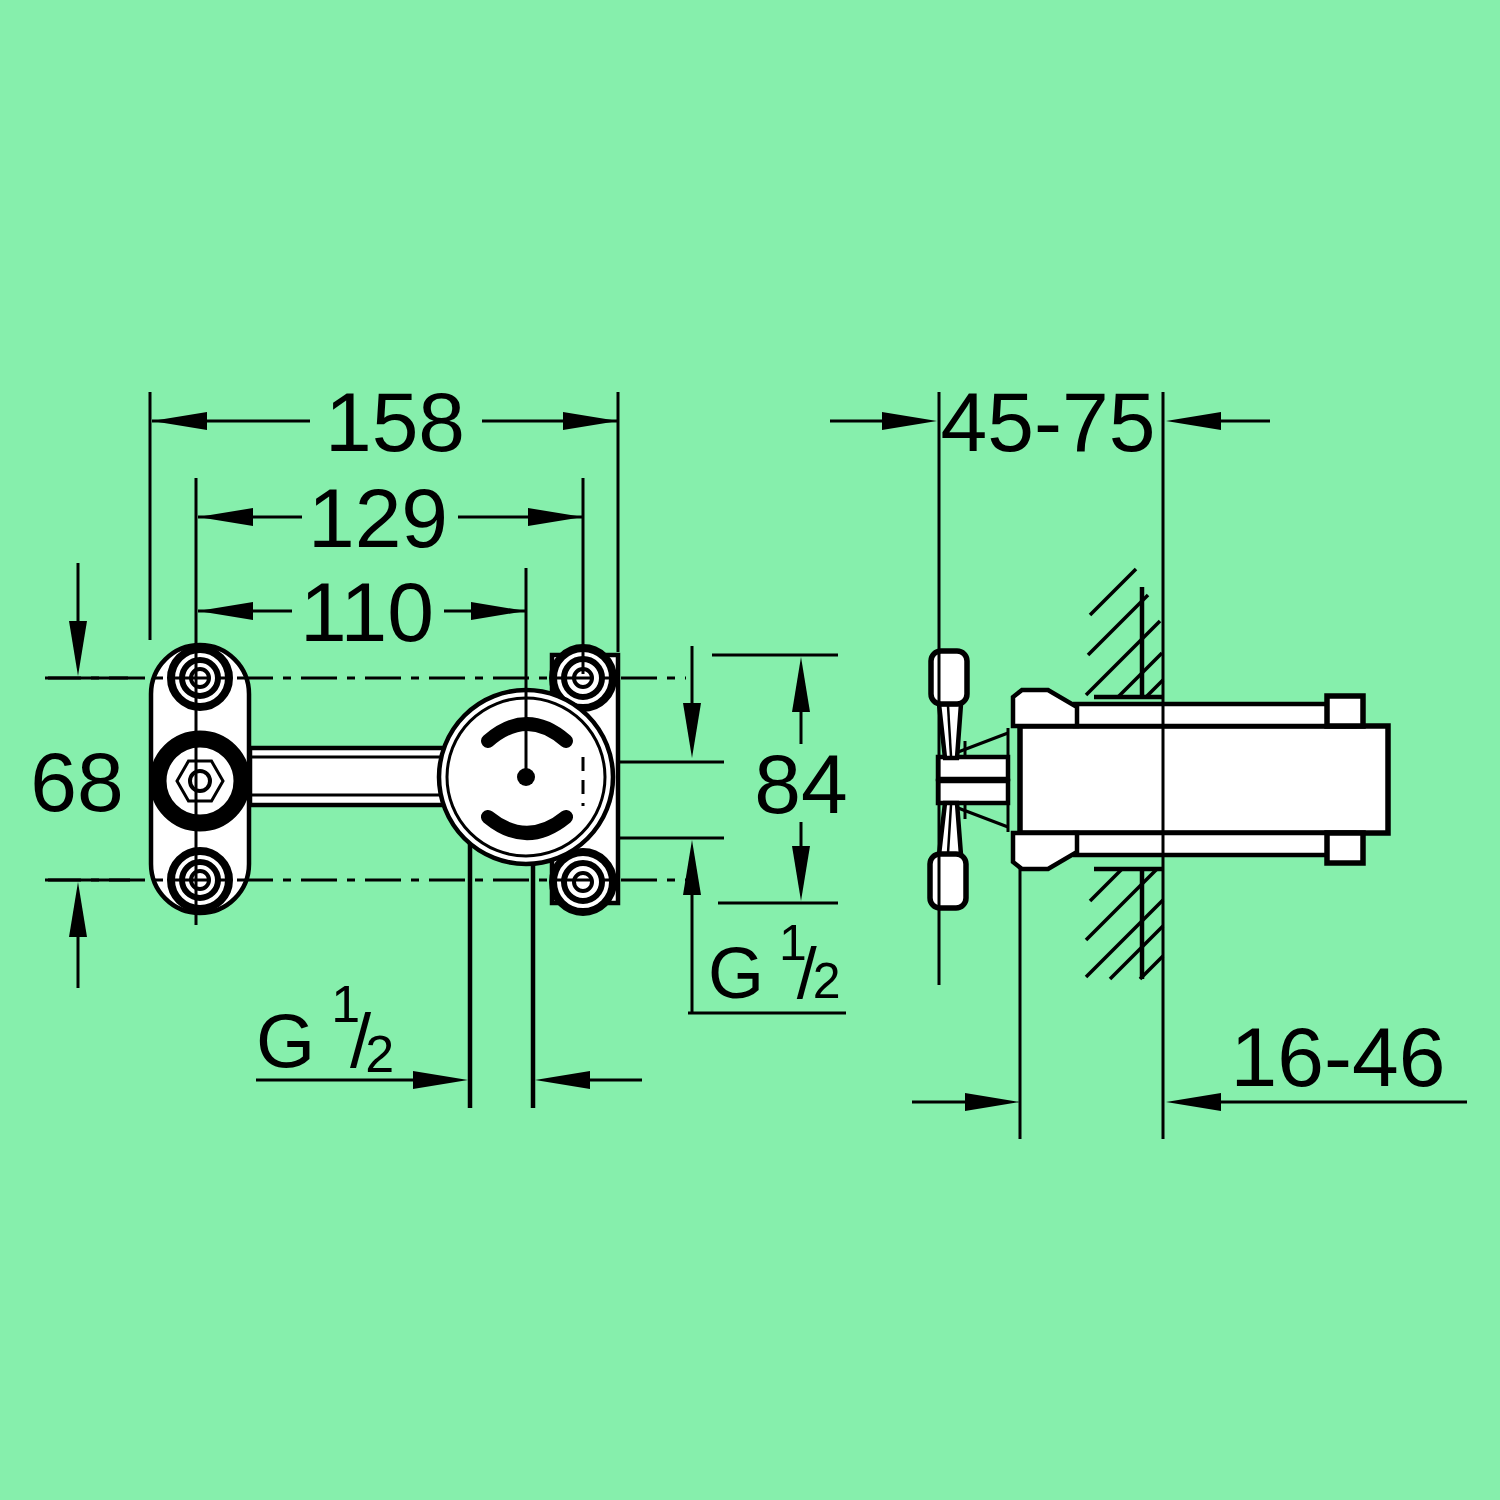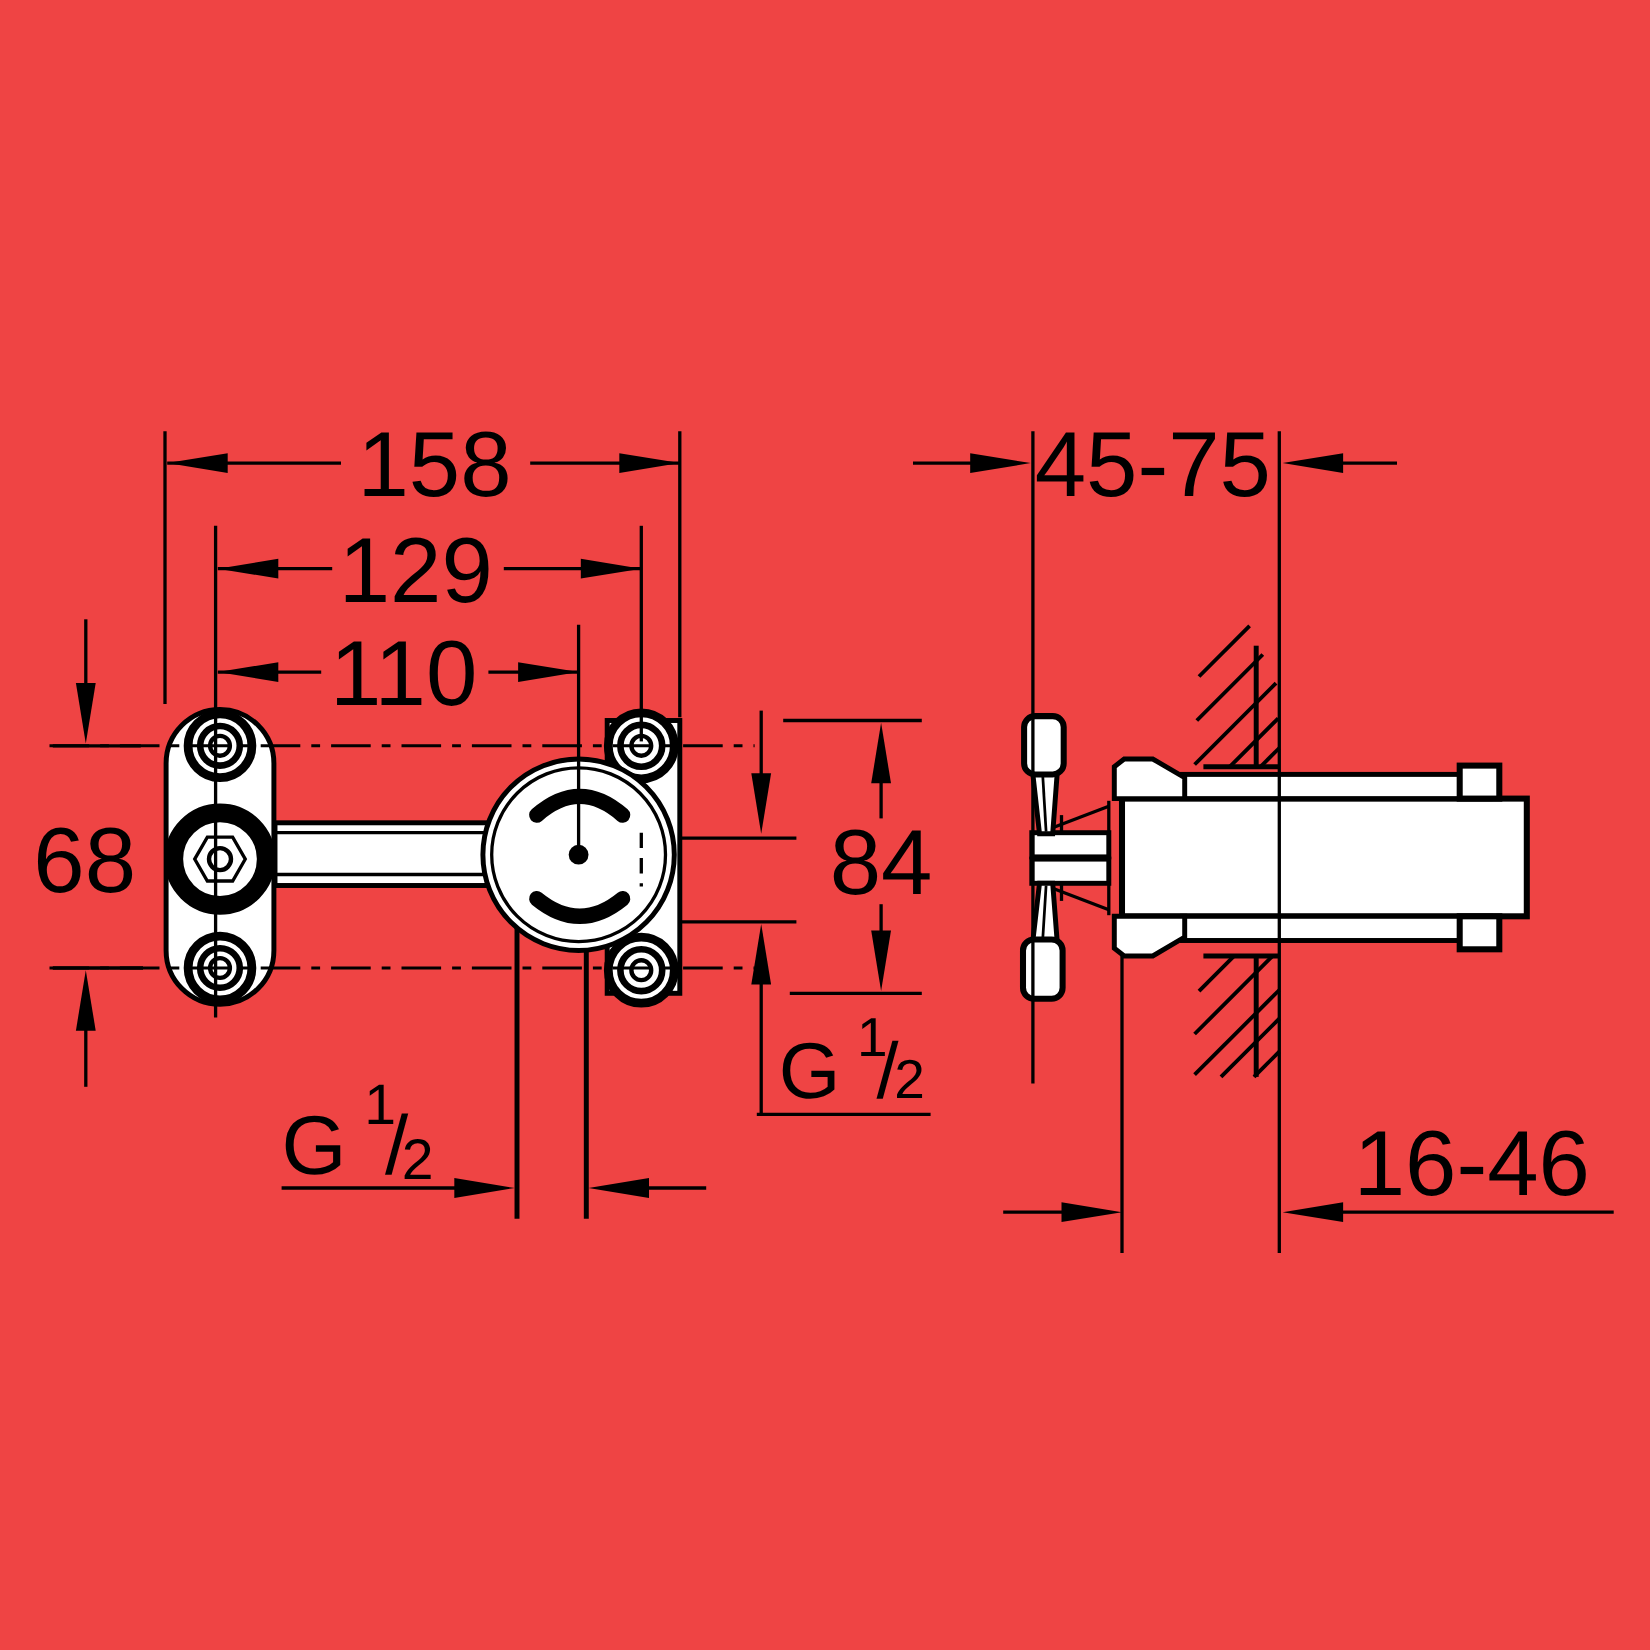--- a/index.html
+++ b/index.html
@@ -1,16 +1,16 @@
 <!DOCTYPE html>
 <html><head>
 <meta charset="utf-8">
 <style>
   html,body{margin:0;padding:0;background:#fff;}
-  .stage{width:1500px;height:1500px;background:#ef4444;position:relative;font-family:"Liberation Sans",sans-serif;}
+  .stage{width:1500px;height:1500px;background:#86efac;position:relative;font-family:"Liberation Sans",sans-serif;}
   svg{display:block;}
   .ol  {fill:#ffffff;stroke:#000;stroke-width:4.5;}
   .ol5 {fill:#ffffff;stroke:#000;stroke-width:5.5;}
   .ln  {fill:none;stroke:#000;stroke-width:4.5;}
   .ln3 {fill:none;stroke:#000;stroke-width:3;}
   .dim {fill:none;stroke:#000;stroke-width:3;}
   .ah  {fill:#000;stroke:none;}
   .cl  {fill:none;stroke:#000;stroke-width:2.8;stroke-dasharray:36 10 8 10;}
   .hid {fill:none;stroke:#000;stroke-width:3;stroke-dasharray:14 9;}
   .hatch{fill:none;stroke:#000;stroke-width:3.5;}

